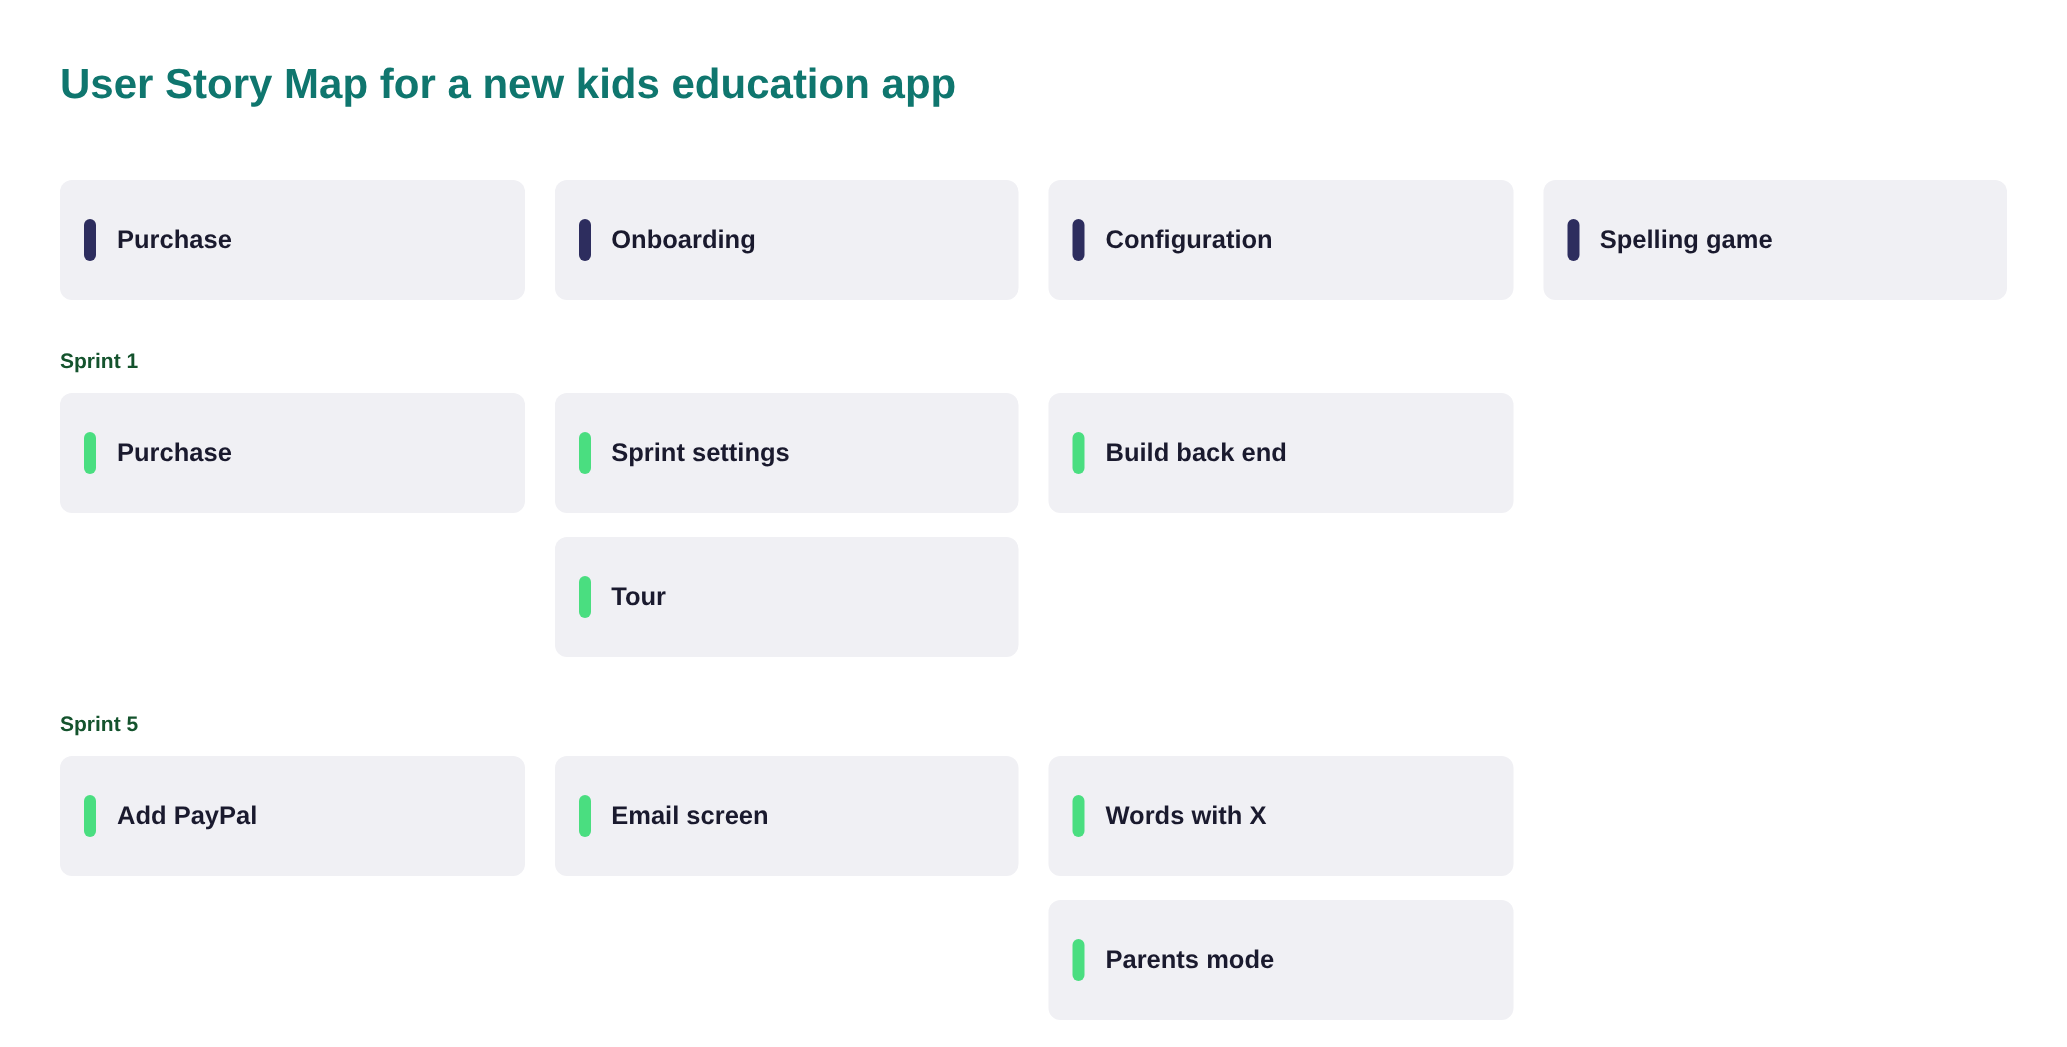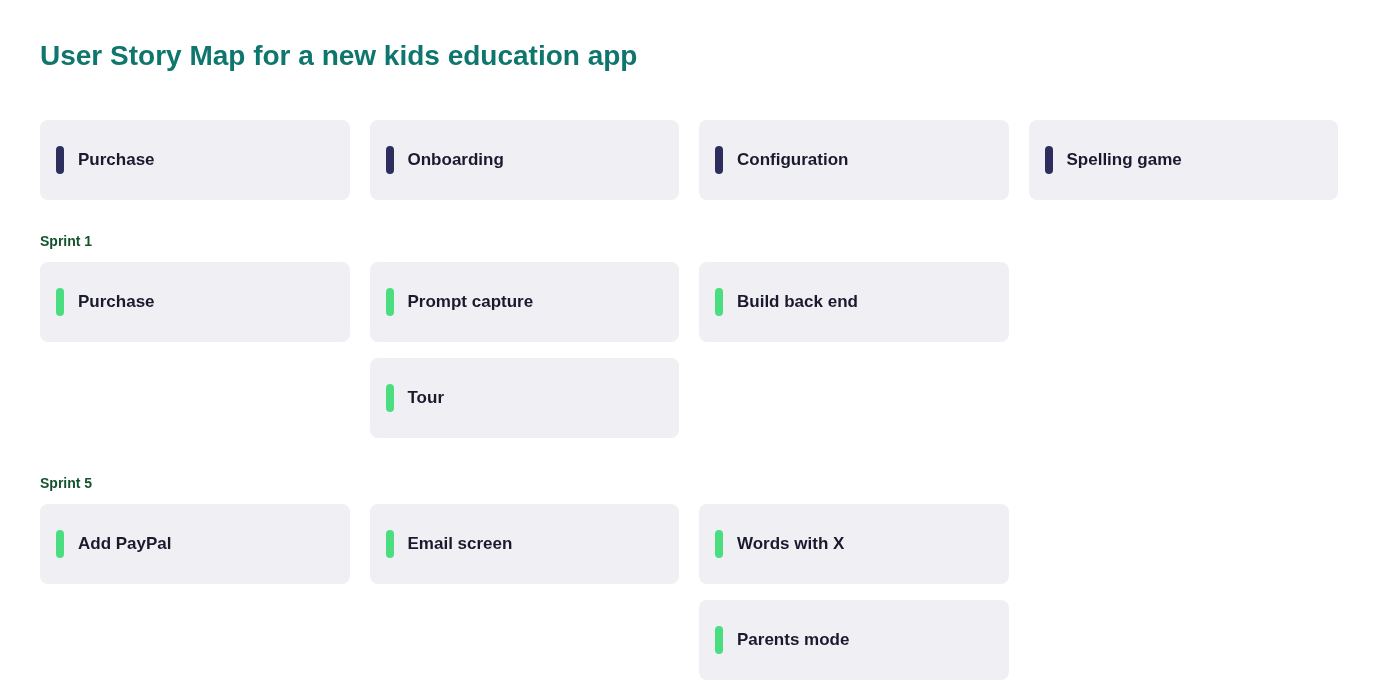--- a/index.html
+++ b/index.html
@@ -90,21 +90,21 @@
     <span class="sprint-label">Sprint 1</span>
   </div>
 
   <div style="display:grid; grid-template-columns: repeat(4,1fr); gap: 0 20px; margin-bottom: 0;">
     <div class="card">
       <div class="accent-bar accent-green"></div>
       <span class="card-label">Purchase</span>
     </div>
     <div class="card">
       <div class="accent-bar accent-green"></div>
-      <span class="card-label">Prompt capture</span>
+      <span class="card-label">Sprint settings</span>
     </div>
     <div class="card">
       <div class="accent-bar accent-green"></div>
       <span class="card-label">Build back end</span>
     </div>
   </div>
 
   <div style="display:grid; grid-template-columns: repeat(4,1fr); gap: 0 20px; margin-bottom: 0;">
     <div style="visibility:hidden;" class="card">
       <div class="accent-bar accent-green"></div>

